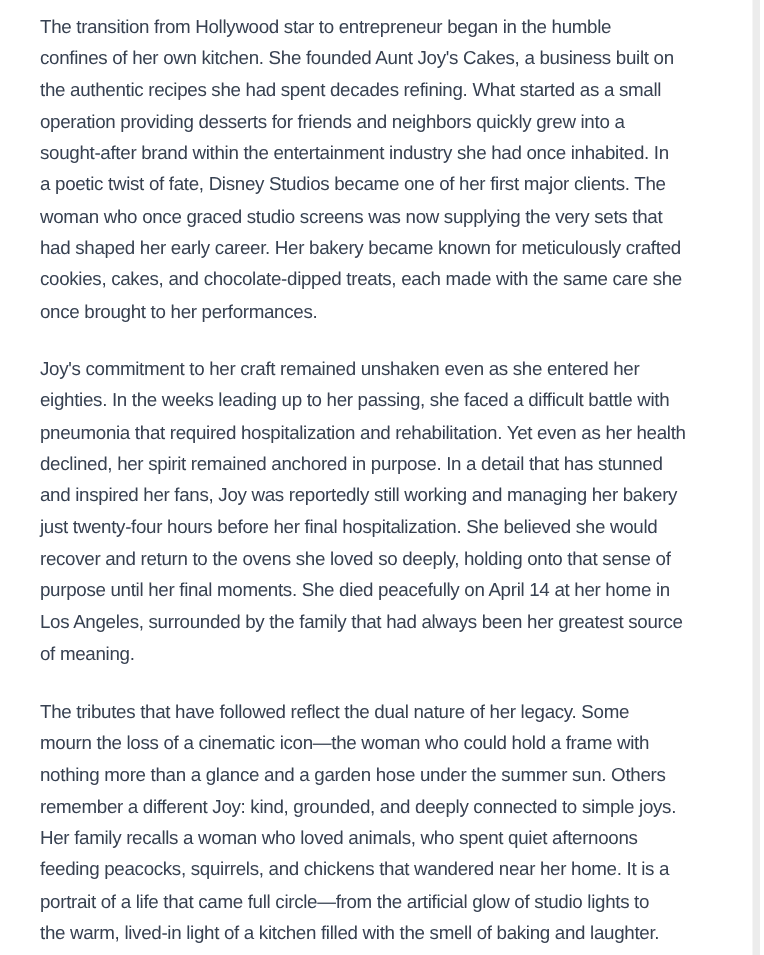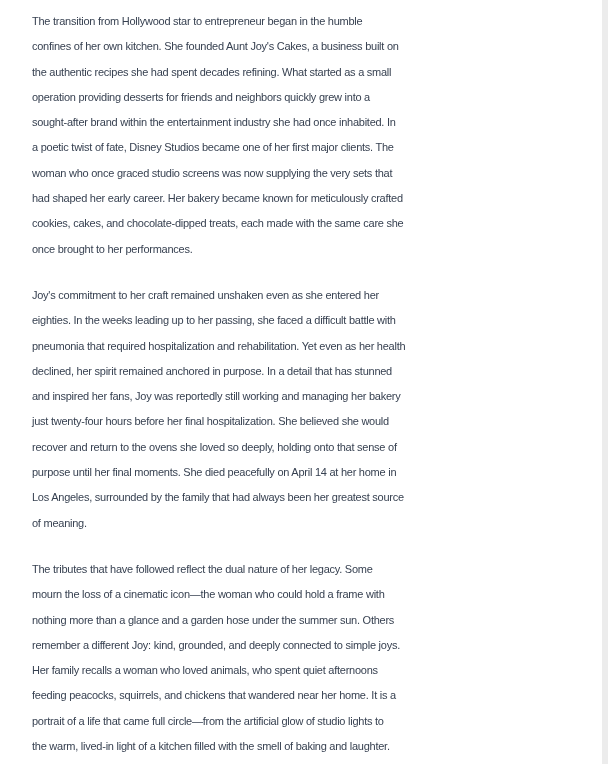--- a/index.html
+++ b/index.html
@@ -15,21 +15,21 @@
     background: var(--bg);
   }
   body {
     font-family: "Liberation Sans", "DejaVu Sans", sans-serif;
     color: var(--text);
   }
   main.article {
     padding: 9px 32px 0 32px;
   }
   p.para {
-    font-size: 11px;
+    font-size: 15px;
     line-height: 25.3px;
     letter-spacing: -0.25px;
     white-space: pre;          
     margin: 0 0 21px 0;
     font-weight: 400;
   }
   .scrollbar-track {
     position: fixed;
     top: 0;
     right: 3px;

